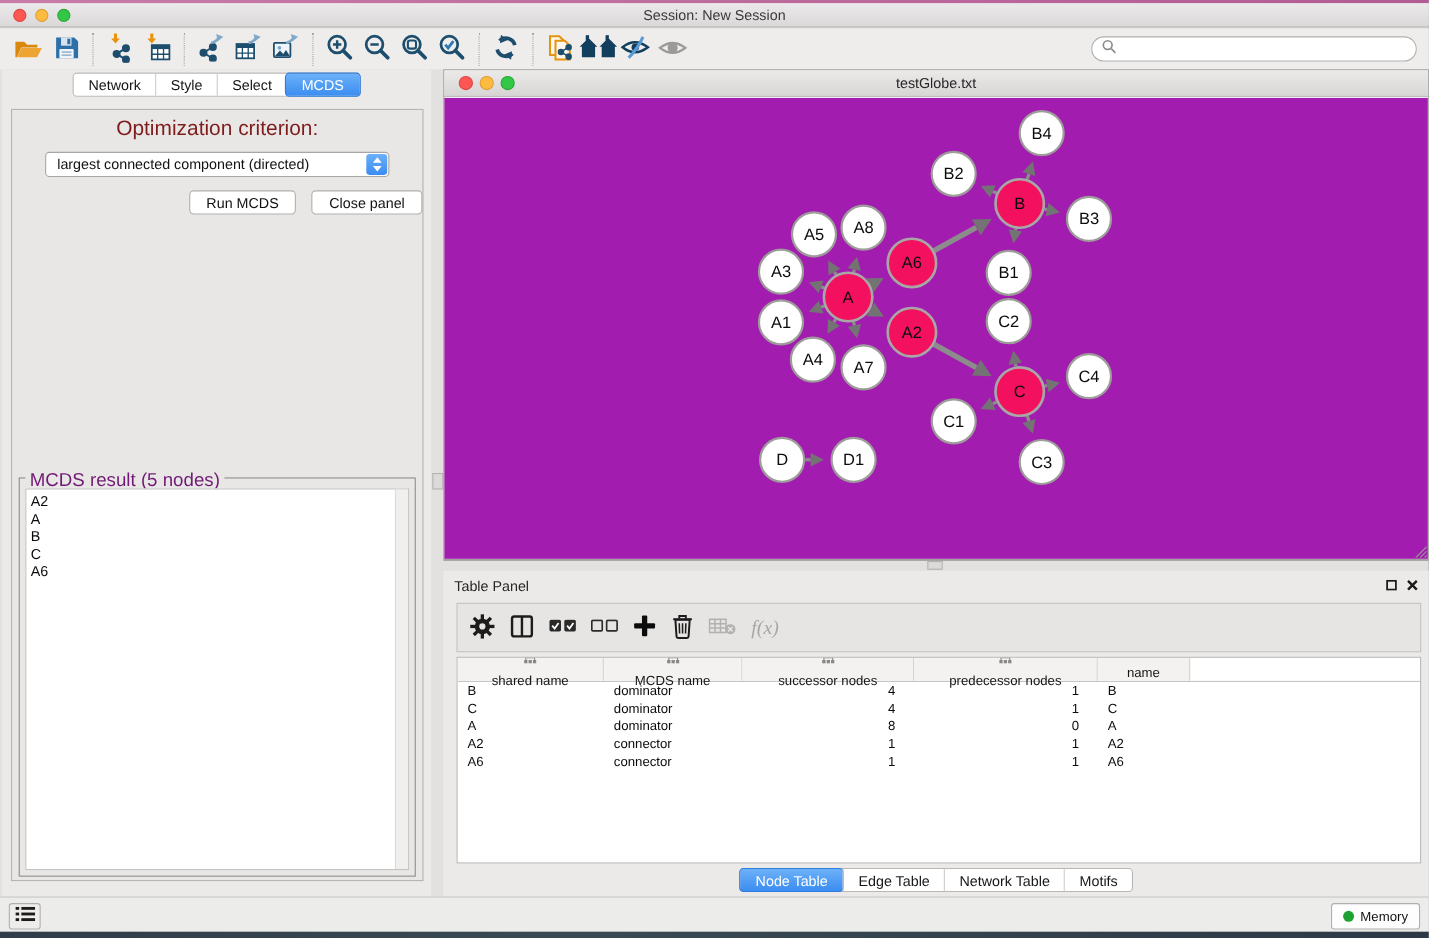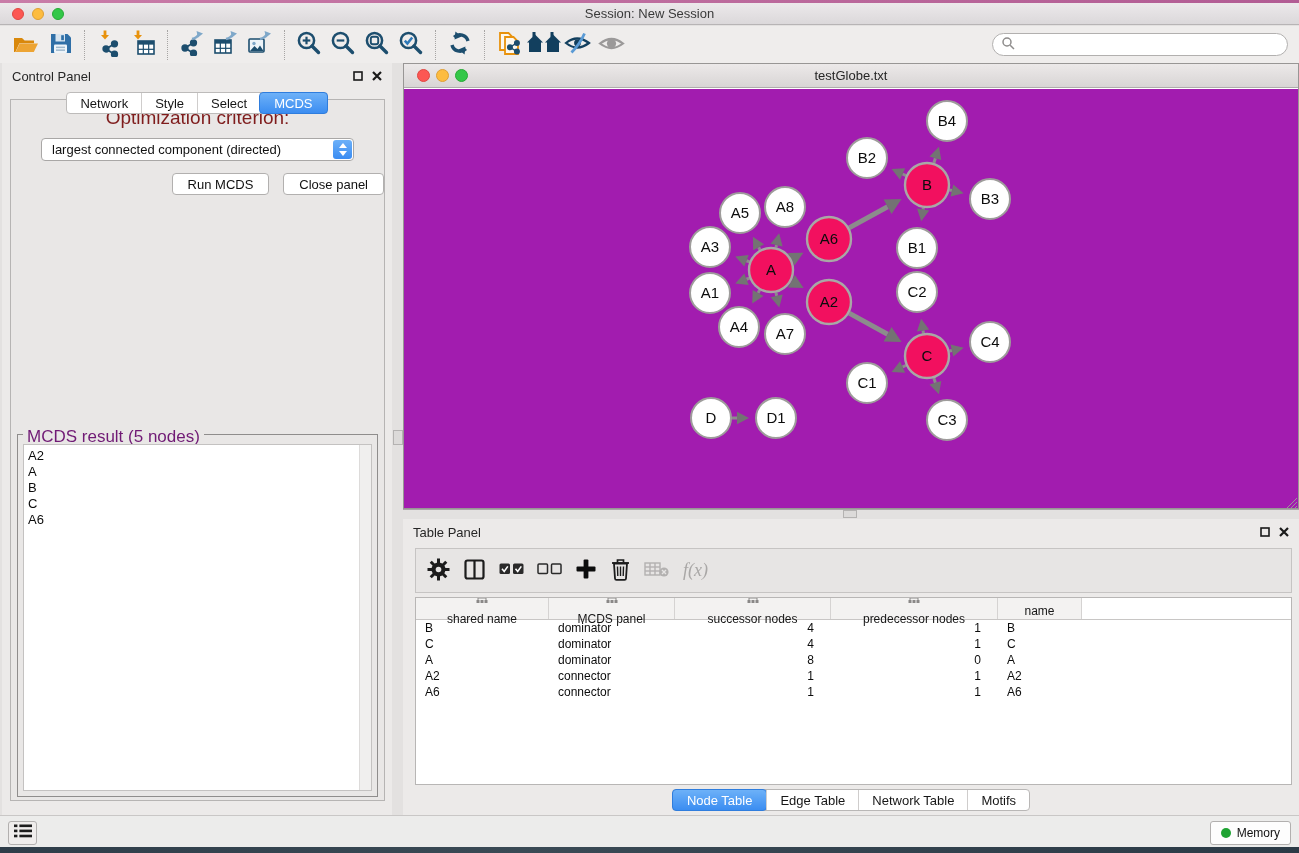--- a/index.html
+++ b/index.html
@@ -309,35 +309,20 @@
         <svg width="14" height="14" viewBox="0 0 14 14">
             <circle cx="6" cy="6" r="4" fill="none" stroke="#8e8c8b" stroke-width="1.5"></circle>
             <line x1="9.2" y1="9.2" x2="13" y2="13" stroke="#8e8c8b" stroke-width="1.5"></line>
           </svg>
       </span>
       <input type="text" placeholder="" style="">
     </div>
   </div>
 
   <div class="control-panel">
-    <div class="panel-header">
-      <span>Control Panel</span>
-      <span class="panel-controls">
-        <span>
-          <svg width="10" height="10">
-              <rect x="1" y="1" width="8" height="8" fill="none" stroke="#1a1a1a" stroke-width="1.6"></rect>
-            </svg>
-        </span>
-        <span>
-          <svg width="10" height="10">
-              <path d="M1 1 L9 9 M9 1 L1 9" stroke="#1a1a1a" stroke-width="2.2"></path>
-            </svg>
-        </span>
-      </span>
-    </div>
     <div class="cp-tabs">
         <div class="tabgroup" id="ctrl-tabs">
           <div class="seg-tab">Network</div>
           <div class="seg-tab">Style</div>
           <div class="seg-tab">Select</div>
           <div class="seg-tab selected">MCDS</div>
         </div>
       </div>
     <div class="cp-content">
       <div class="opt-label">Optimization criterion:</div>
@@ -625,21 +610,21 @@
           <div class="tbl-hcell" style="width: 126px;">
             <span><svg width="12" height="12" viewBox="0 0 12 12">
                 <g fill="#8a8887">
                   <rect x="4.5" y="0.5" width="3" height="3"></rect>
                   <rect x="0.5" y="8" width="3" height="3"></rect>
                   <rect x="4.5" y="8" width="3" height="3"></rect>
                   <rect x="8.5" y="8" width="3" height="3"></rect>
                 </g>
                 <path d="M6 3.5 V6 M2 8 V6 h8 v2" stroke="#8a8887" fill="none" stroke-width="1"></path>
               </svg></span>
-            <span>MCDS panel</span>
+            <span>MCDS name</span>
           </div>
           <div class="tbl-hcell" style="width: 156px;">
             <span><svg width="12" height="12" viewBox="0 0 12 12">
                 <g fill="#8a8887">
                   <rect x="4.5" y="0.5" width="3" height="3"></rect>
                   <rect x="0.5" y="8" width="3" height="3"></rect>
                   <rect x="4.5" y="8" width="3" height="3"></rect>
                   <rect x="8.5" y="8" width="3" height="3"></rect>
                 </g>
                 <path d="M6 3.5 V6 M2 8 V6 h8 v2" stroke="#8a8887" fill="none" stroke-width="1"></path>

